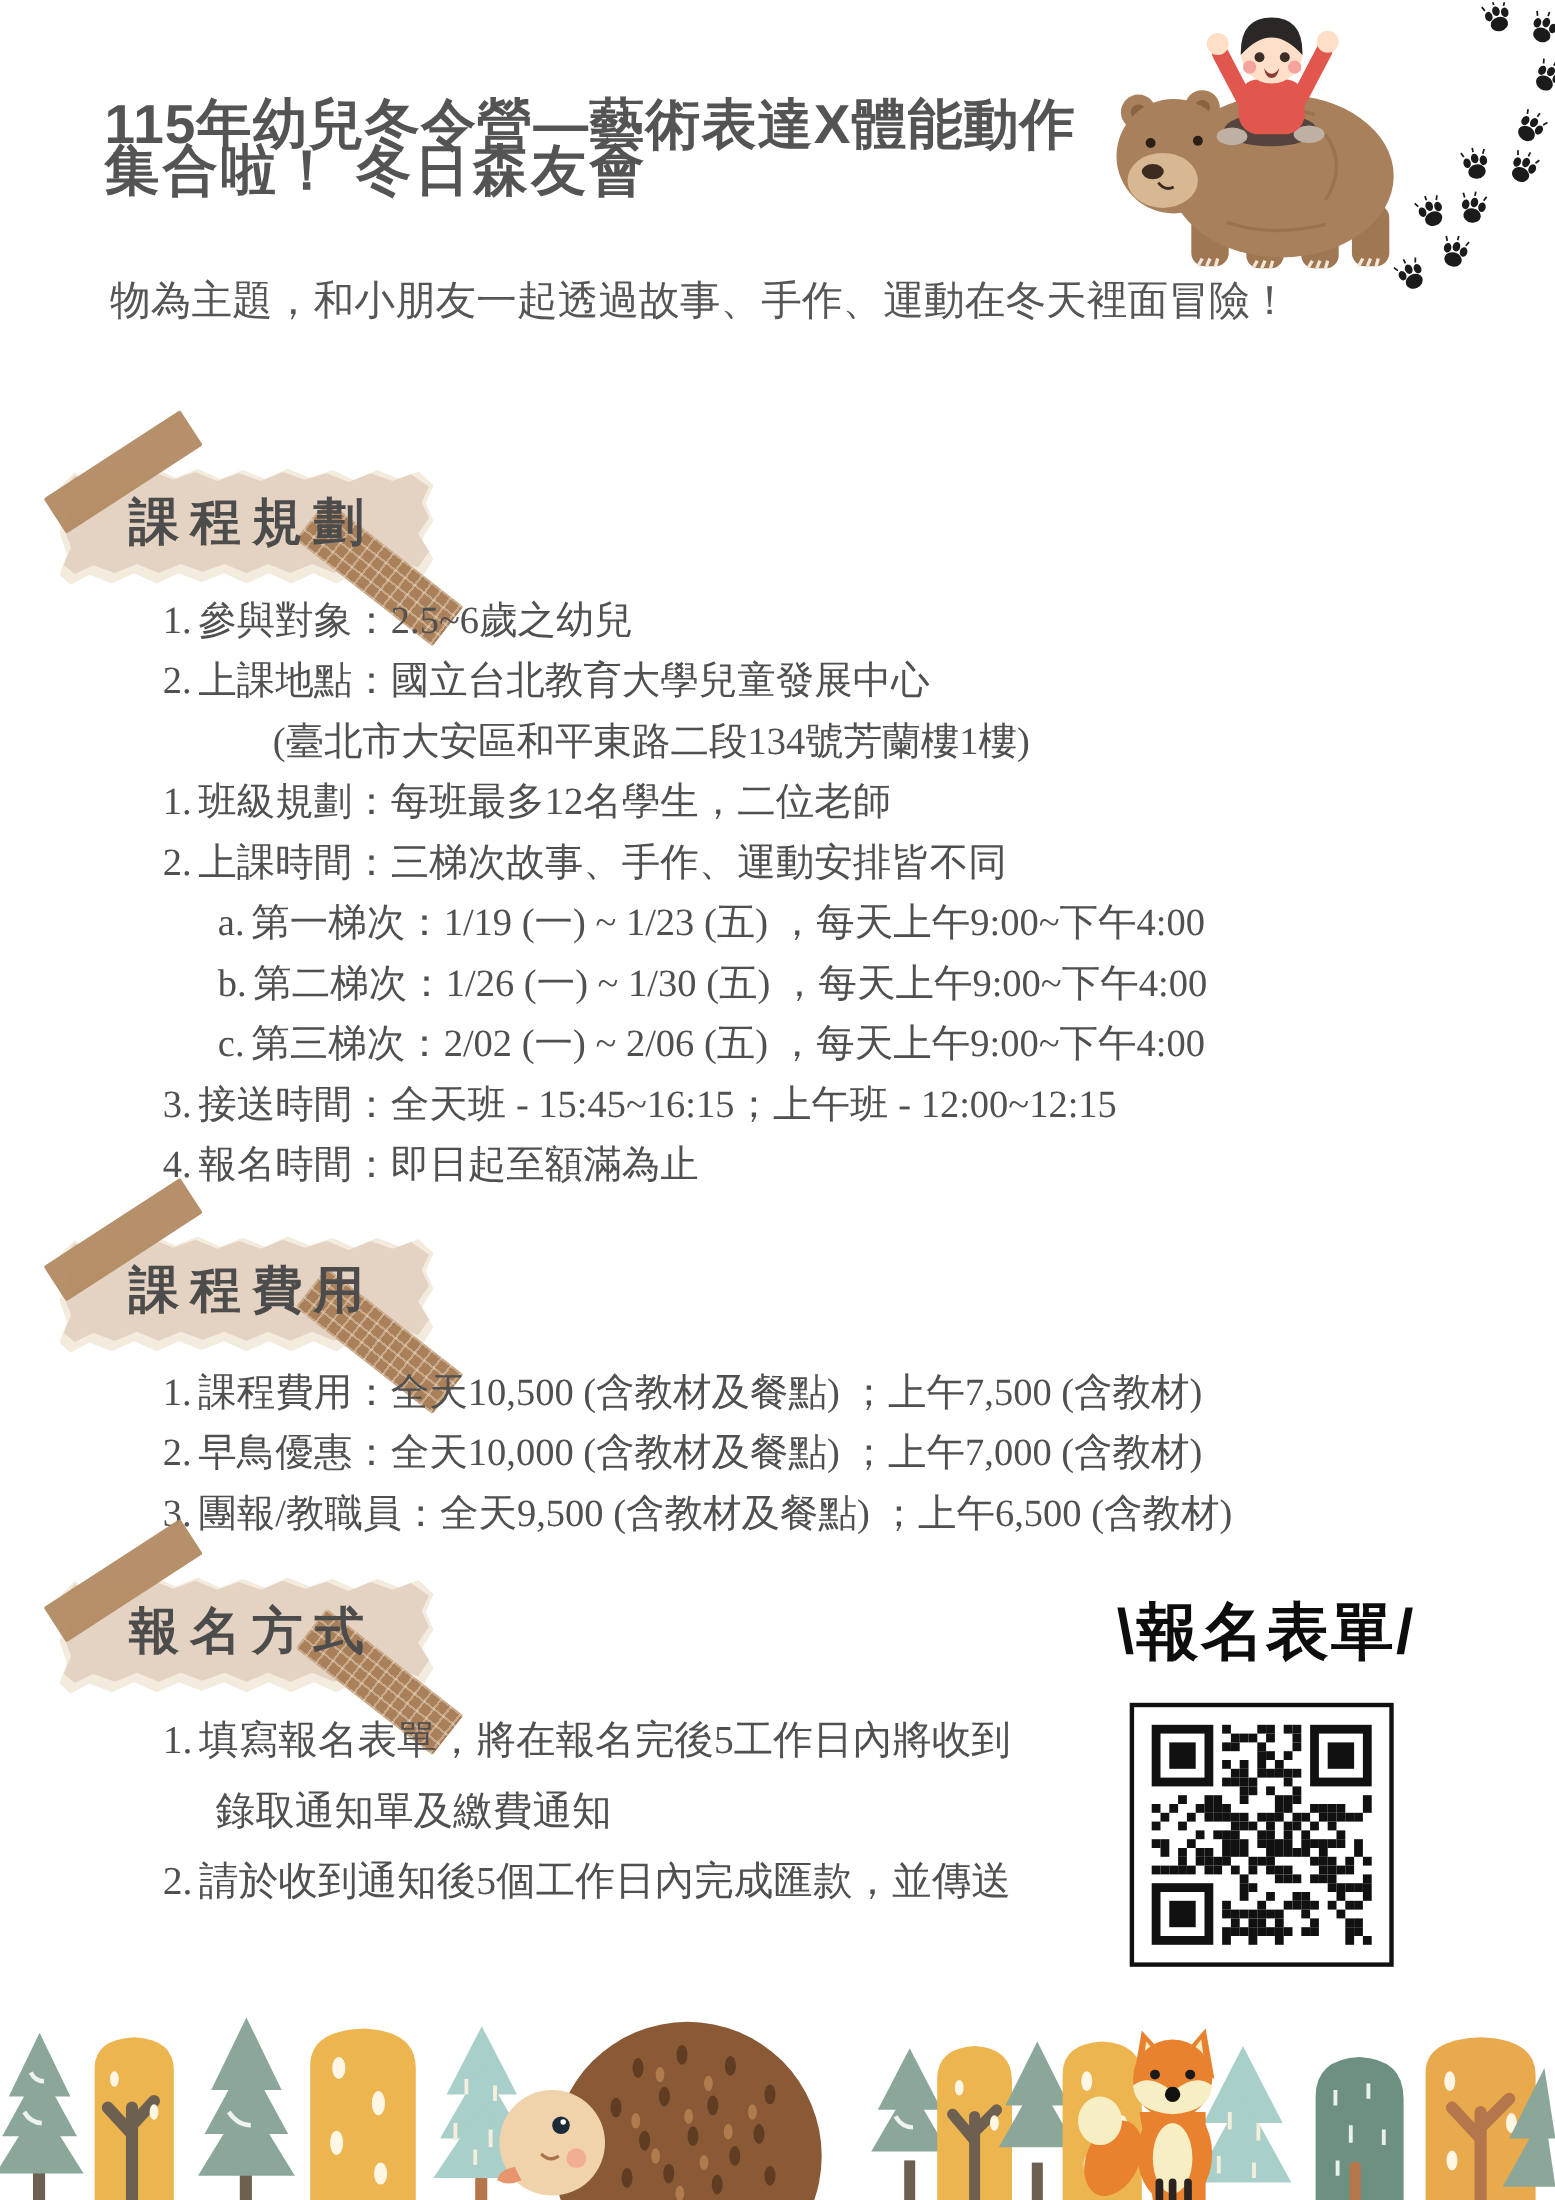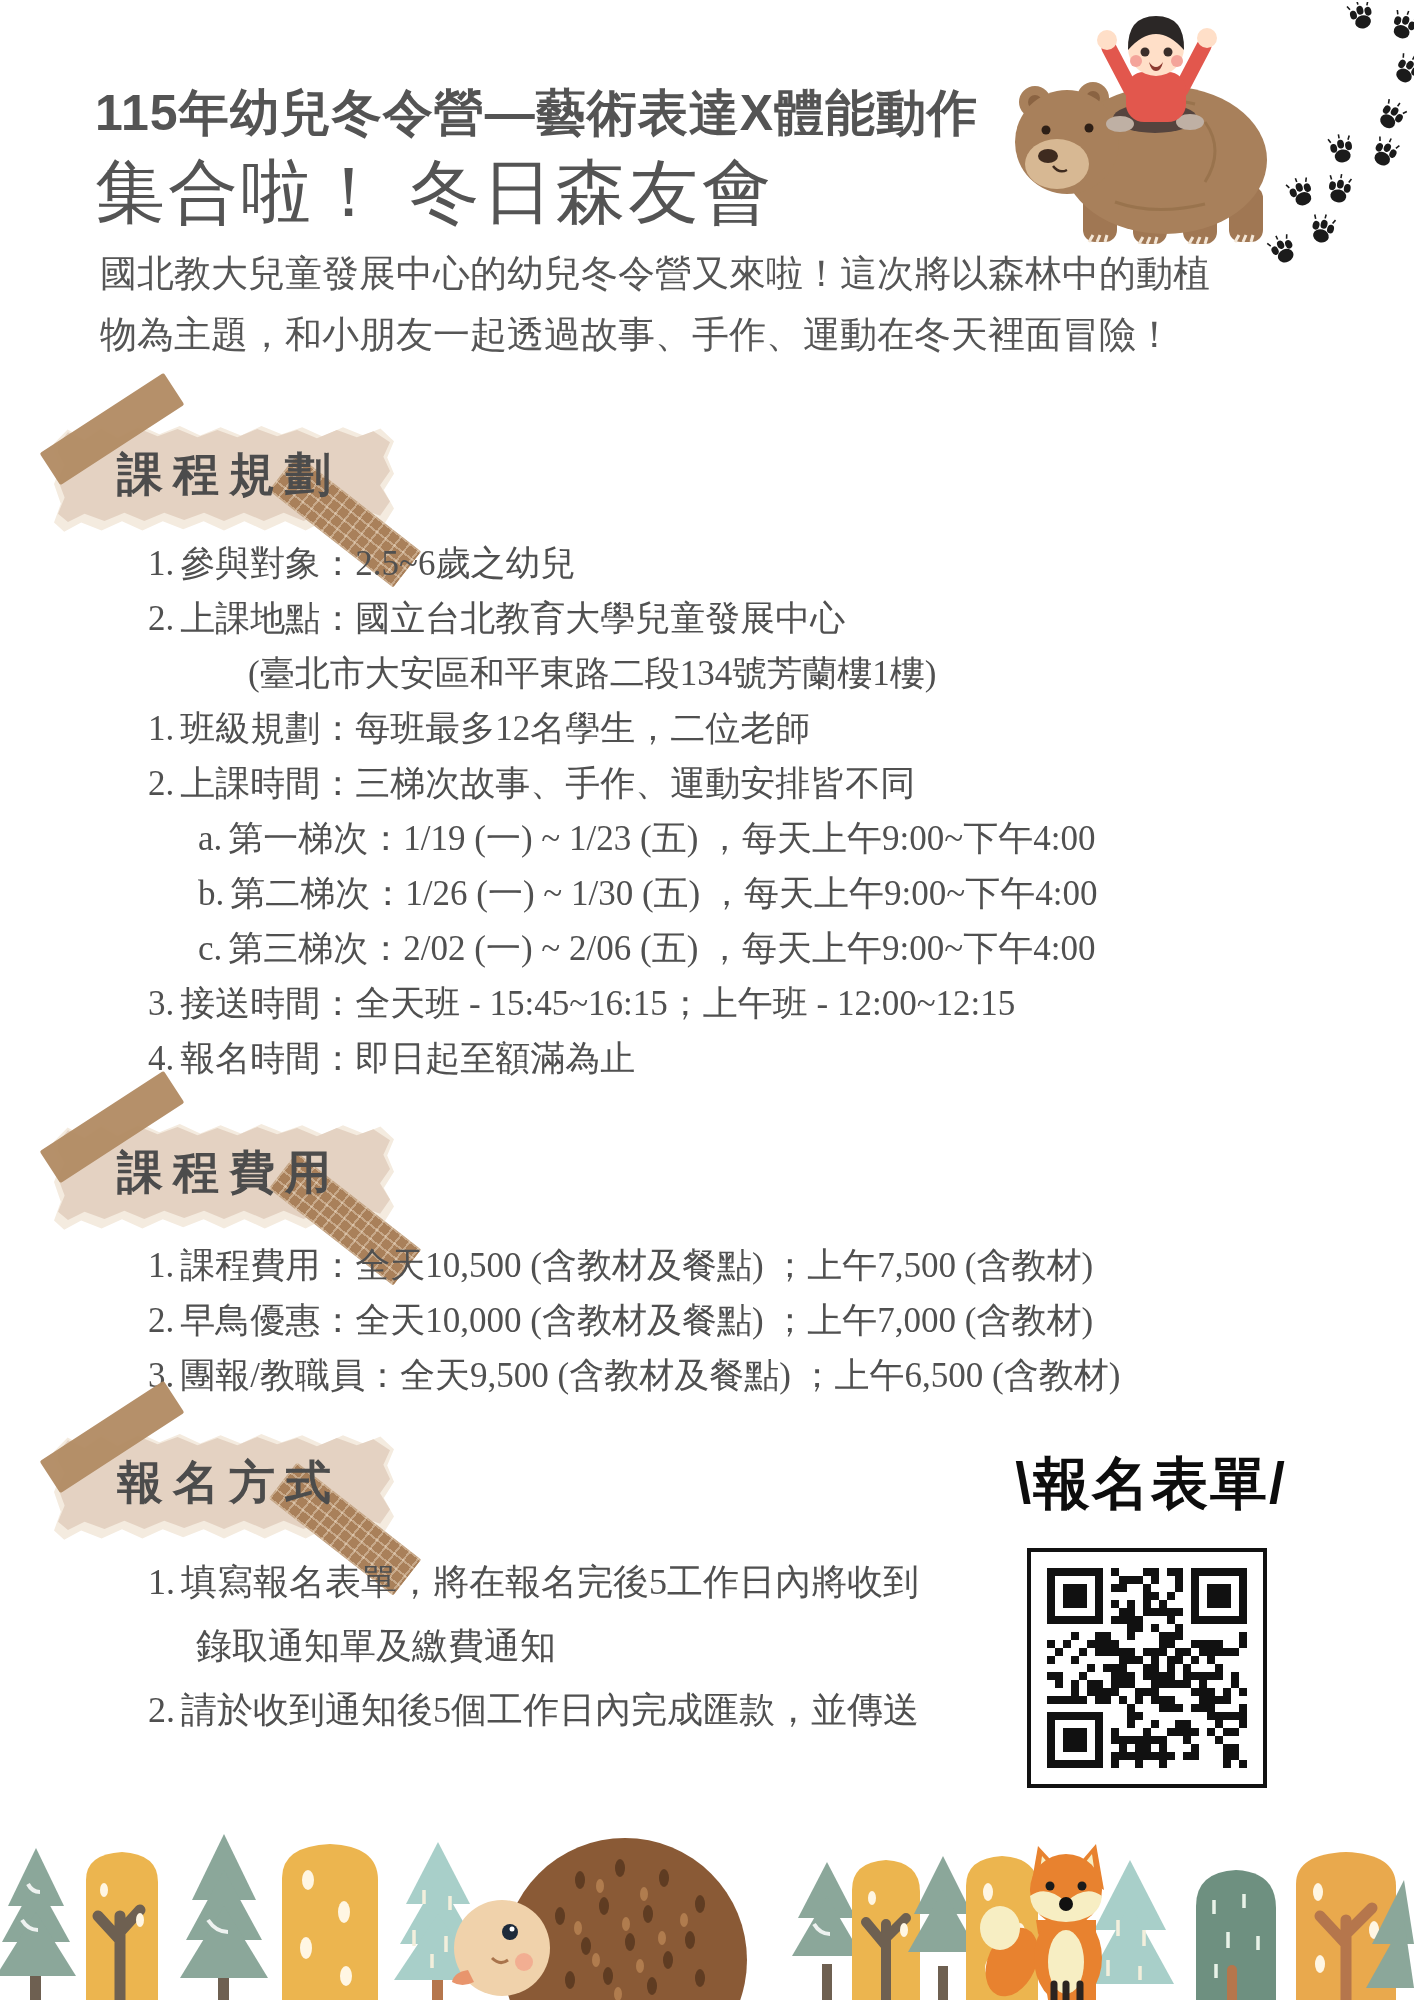--- a/index.html
+++ b/index.html
@@ -9,22 +9,22 @@
     font-family:"Liberation Serif","DejaVu Serif",serif;
   }
   .abs{position:absolute;}
 
   
   .subtitle{
     left:95px;top:80px;font-family:"Liberation Sans","DejaVu Sans",sans-serif;
     font-weight:bold;font-size:50px;color:#545454;letter-spacing:1px;white-space:nowrap;
   }
   .title{
-    left:95px;top:146px;font-family:"Liberation Sans","DejaVu Sans",sans-serif;
-    font-weight:normal;font-size:70px;color:#545454;letter-spacing:3px;white-space:nowrap;
+    left:95px;top:122px;font-family:"Liberation Sans","DejaVu Sans",sans-serif;
+    font-weight:bold;font-size:50px;color:#545454;letter-spacing:3px;white-space:nowrap;
   }
 
   
   .intro{left:100px;top:243px;font-size:37px;line-height:61px;color:#565656;}
   .intro div{white-space:nowrap;}
 
   
   .section-label{width:332px;height:102px;left:58px;}
   .paper{
     position:absolute;inset:0;background:#e4d2c2;
@@ -154,21 +154,20 @@
     <use href="#paw" transform="translate(76,150) rotate(-10)"></use>
     <use href="#paw" transform="translate(118,153) rotate(25)"></use>
     <use href="#paw" transform="translate(36,193) rotate(-20)"></use>
     <use href="#paw" transform="translate(73,190) rotate(10)"></use>
     <use href="#paw" transform="translate(56,230) rotate(15)"></use>
     <use href="#paw" transform="translate(18,250) rotate(-25)"></use>
   </svg>
 </div>
 
 <div class="abs intro">
-  <div>國北教大兒童發展中心的幼兒冬令營又來啦！這次將以森林中的動植</div>
   <div>物為主題，和小朋友一起透過故事、手作、運動在冬天裡面冒險！</div>
 </div>
 
 <div class="abs section-label lbl-plan">
   <div class="paper2"></div>
   <div class="paper"></div>
   <div class="tape-tl"></div>
   <div class="tape-br"></div>
   <div class="label-text">課程規劃</div>
 </div>

